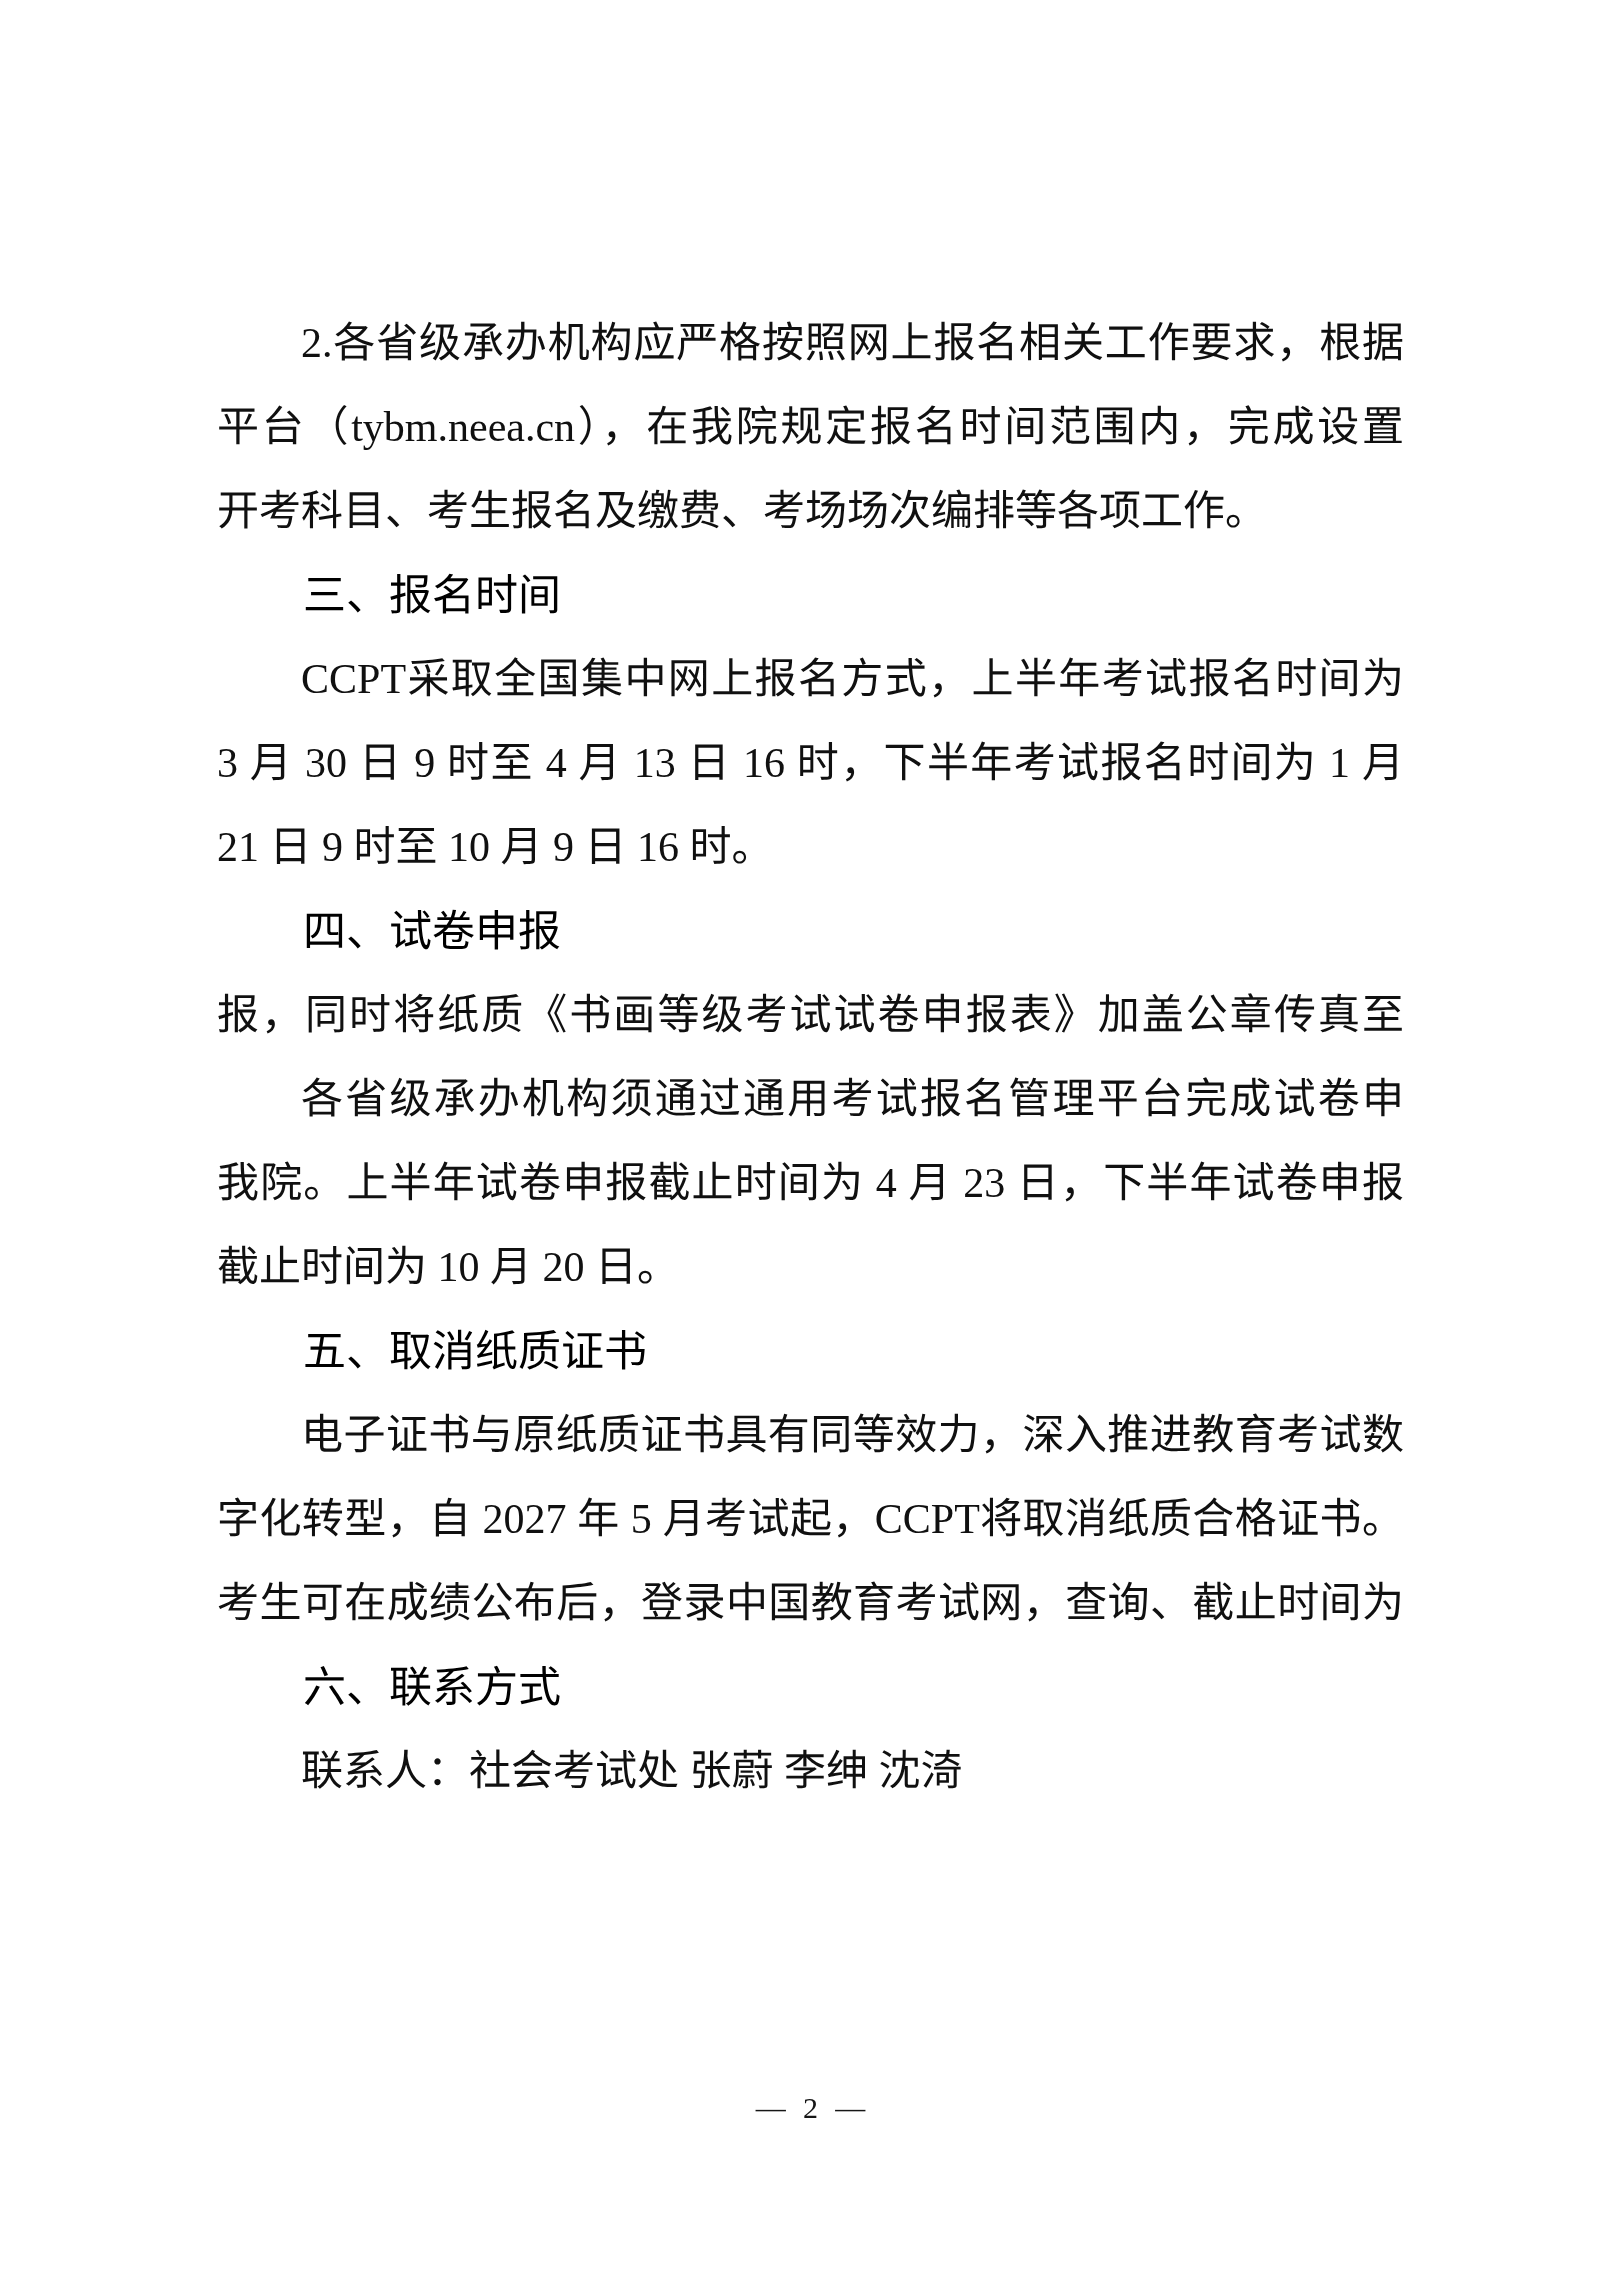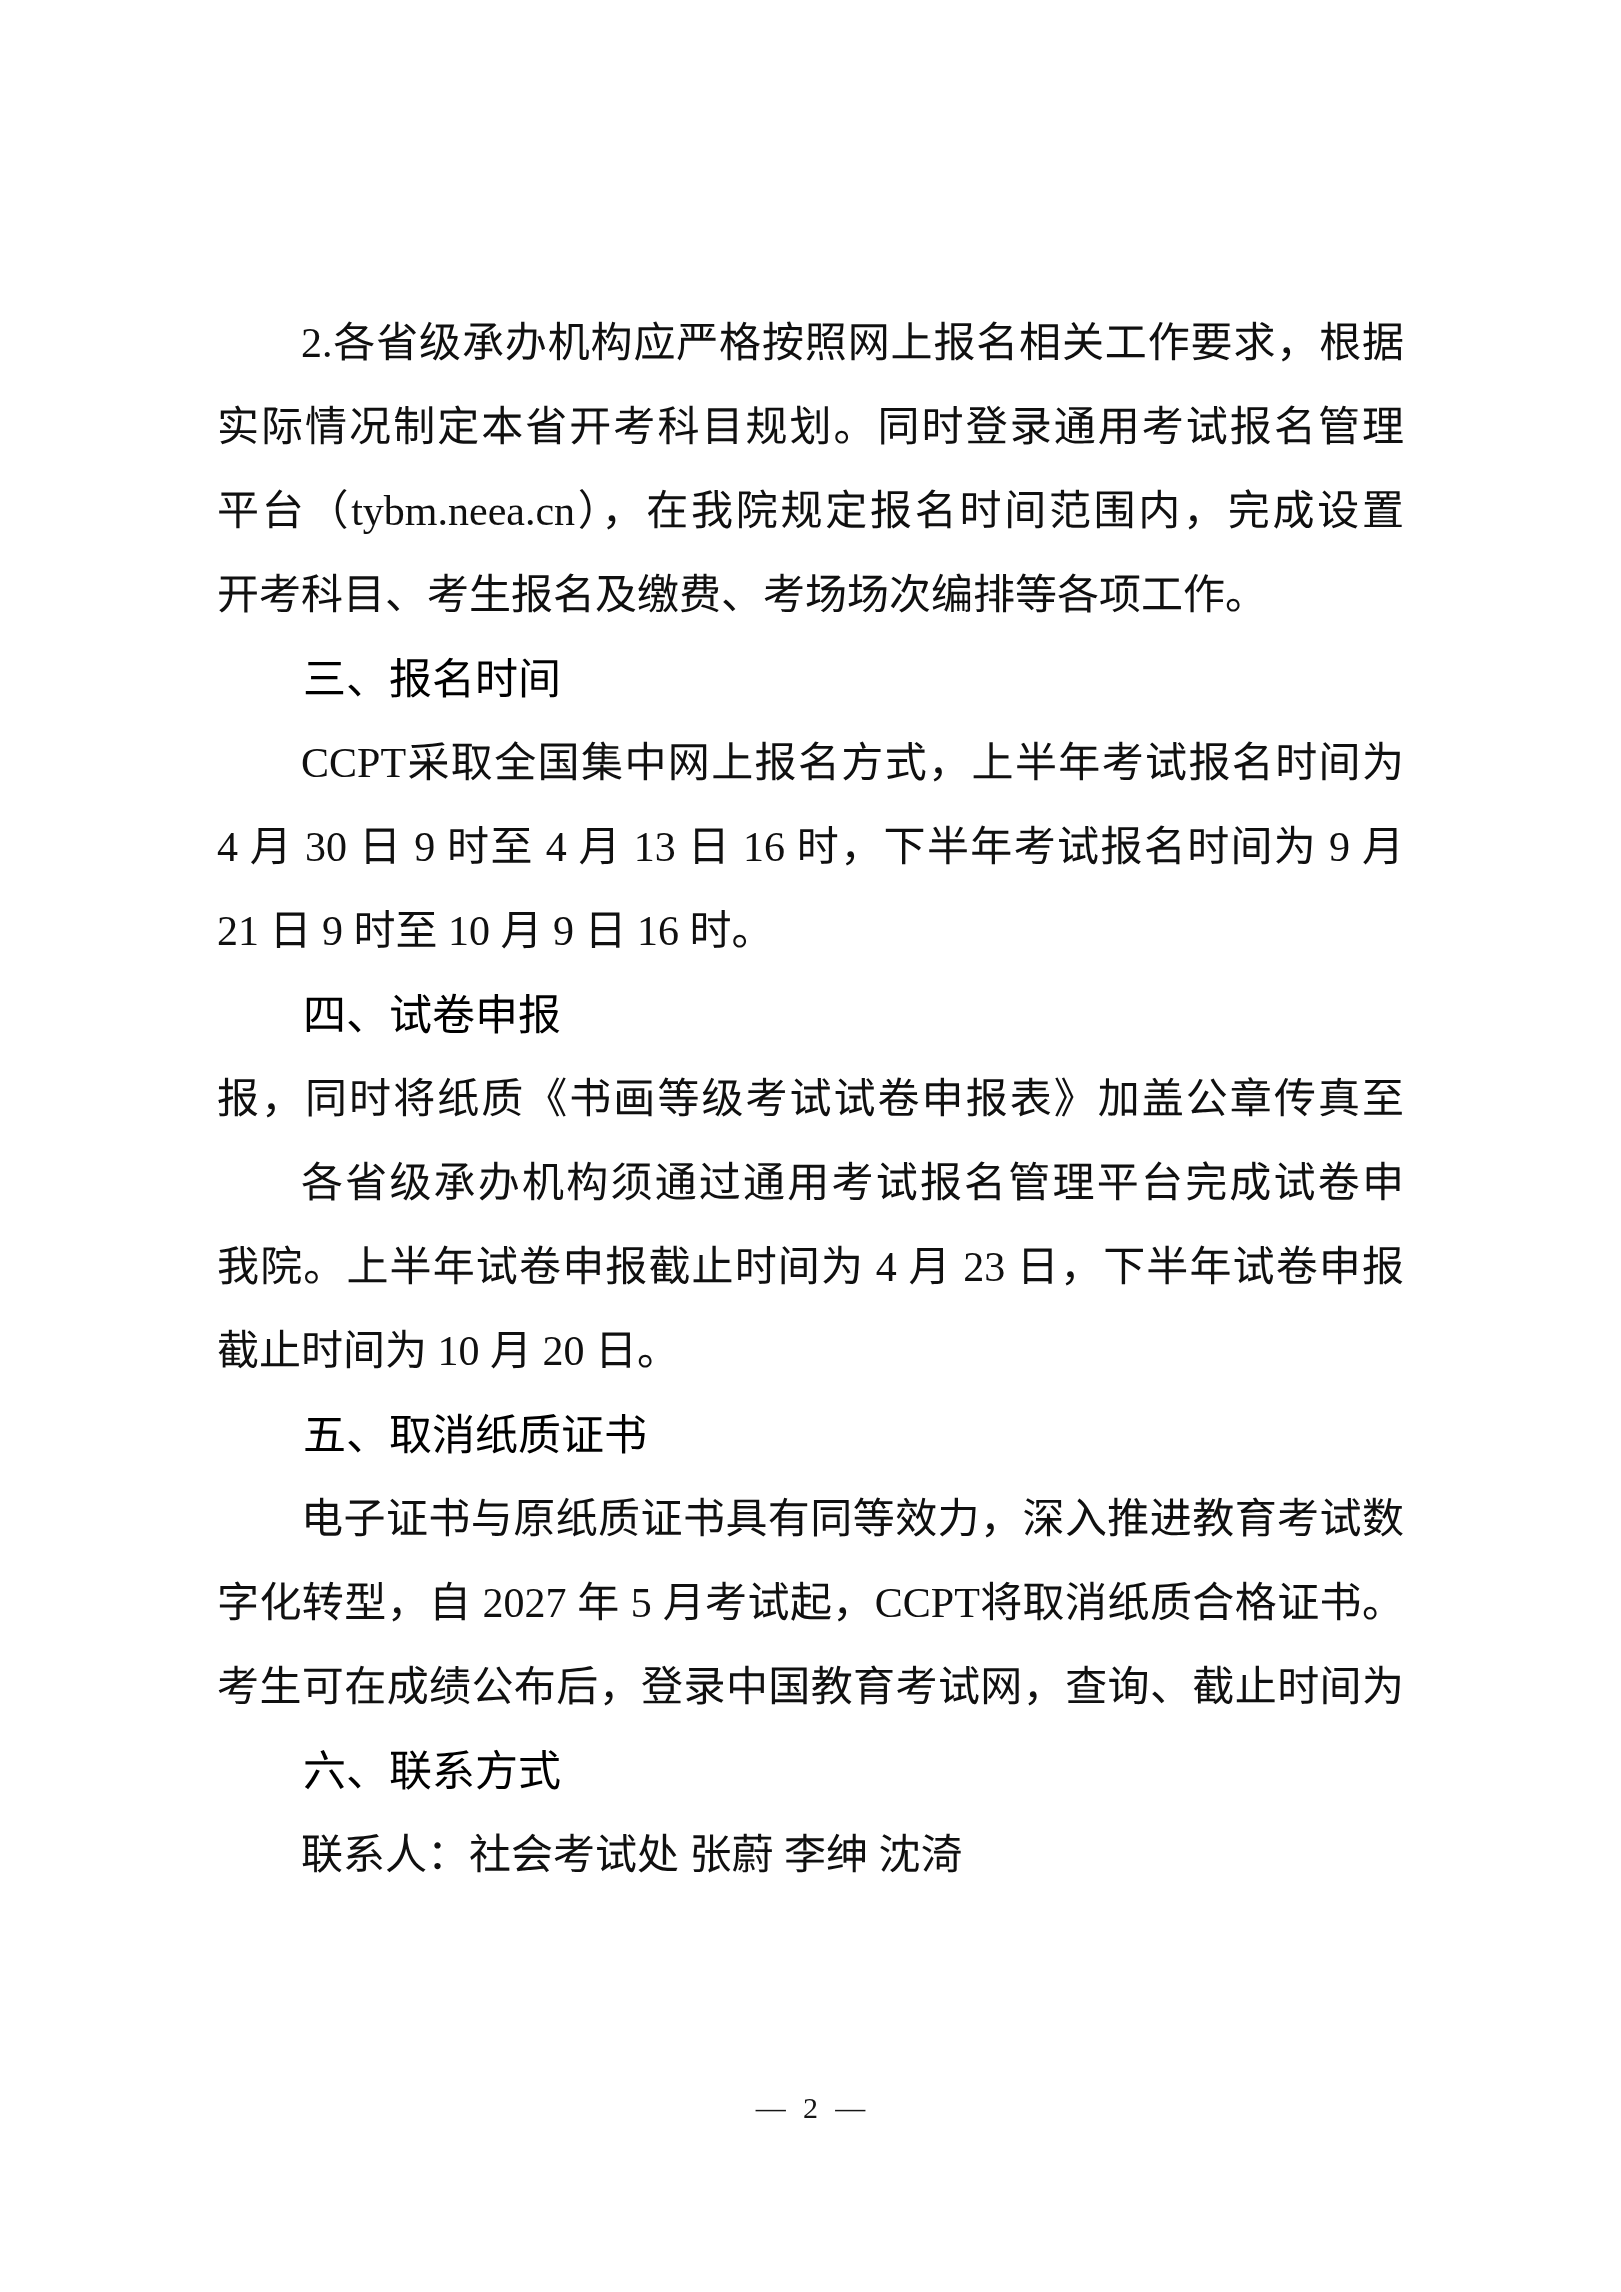--- a/index.html
+++ b/index.html
@@ -67,28 +67,27 @@
     white-space: pre;
   }
 </style>
 </head>
 <body>
 
 <div class="page">
   <main class="content">
 
     <p class="line indent">2.各省级承办机构应严格按照网上报名相关工作要求，根据</p>
-    <p class="line">实际情况制定本省开考科目规划。同时登录通用考试报名管理</p>
     <p class="line">平台（tybm.neea.cn），在我院规定报名时间范围内，完成设置</p>
     <p class="line end">开考科目、考生报名及缴费、考场场次编排等各项工作。</p>
 
     <h2 class="heading">三、报名时间</h2>
 
     <p class="line indent">CCPT采取全国集中网上报名方式，上半年考试报名时间为</p>
-    <p class="line">4 月 30 日 9 时至 4 月 13 日 16 时，下半年考试报名时间为 9 月</p>
+    <p class="line">3 月 30 日 9 时至 4 月 13 日 16 时，下半年考试报名时间为 1 月</p>
     <p class="line end">21 日 9 时至 10 月 9 日 16 时。</p>
 
     <h2 class="heading">四、试卷申报</h2>
 
     <p class="line">报，同时将纸质《书画等级考试试卷申报表》加盖公章传真至</p>
     <p class="line indent">各省级承办机构须通过通用考试报名管理平台完成试卷申</p>
     <p class="line">我院。上半年试卷申报截止时间为 4 月 23 日，下半年试卷申报</p>
     <p class="line end">截止时间为 10 月 20 日。</p>
 
     <h2 class="heading">五、取消纸质证书</h2>

